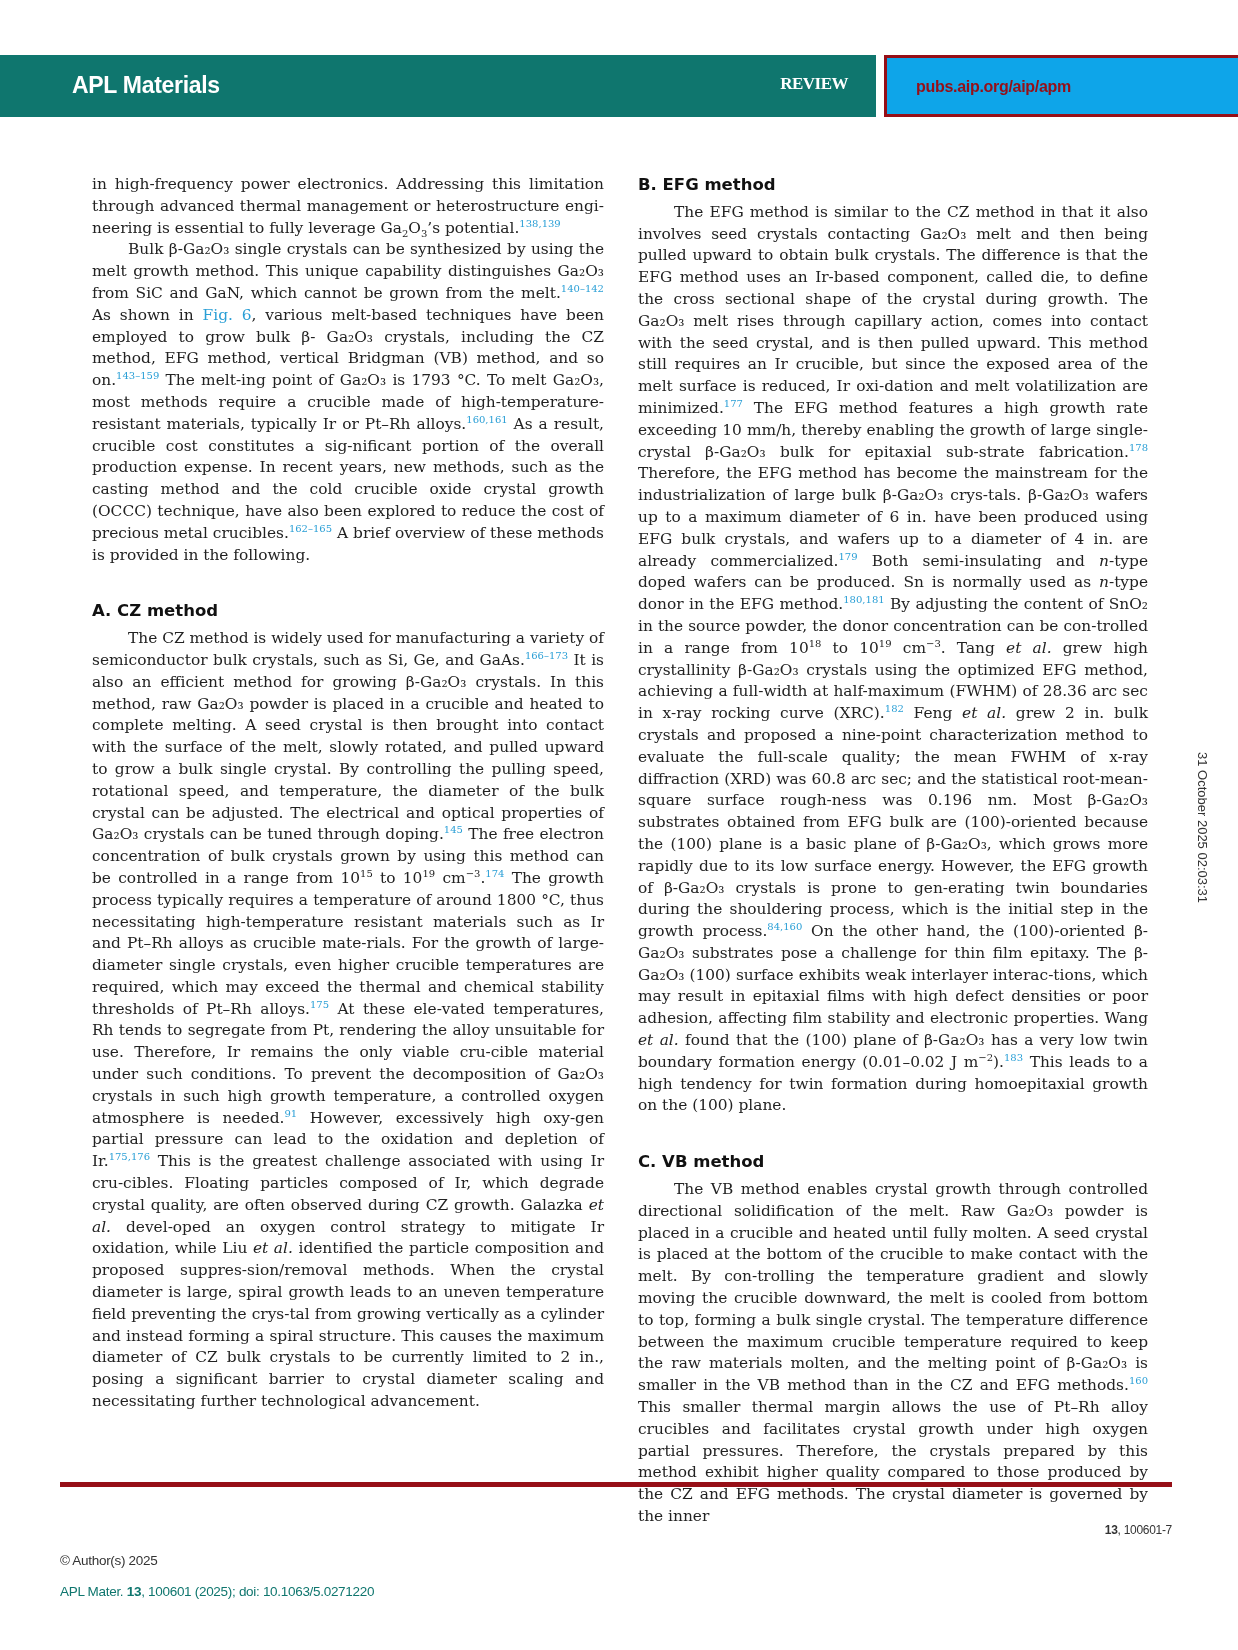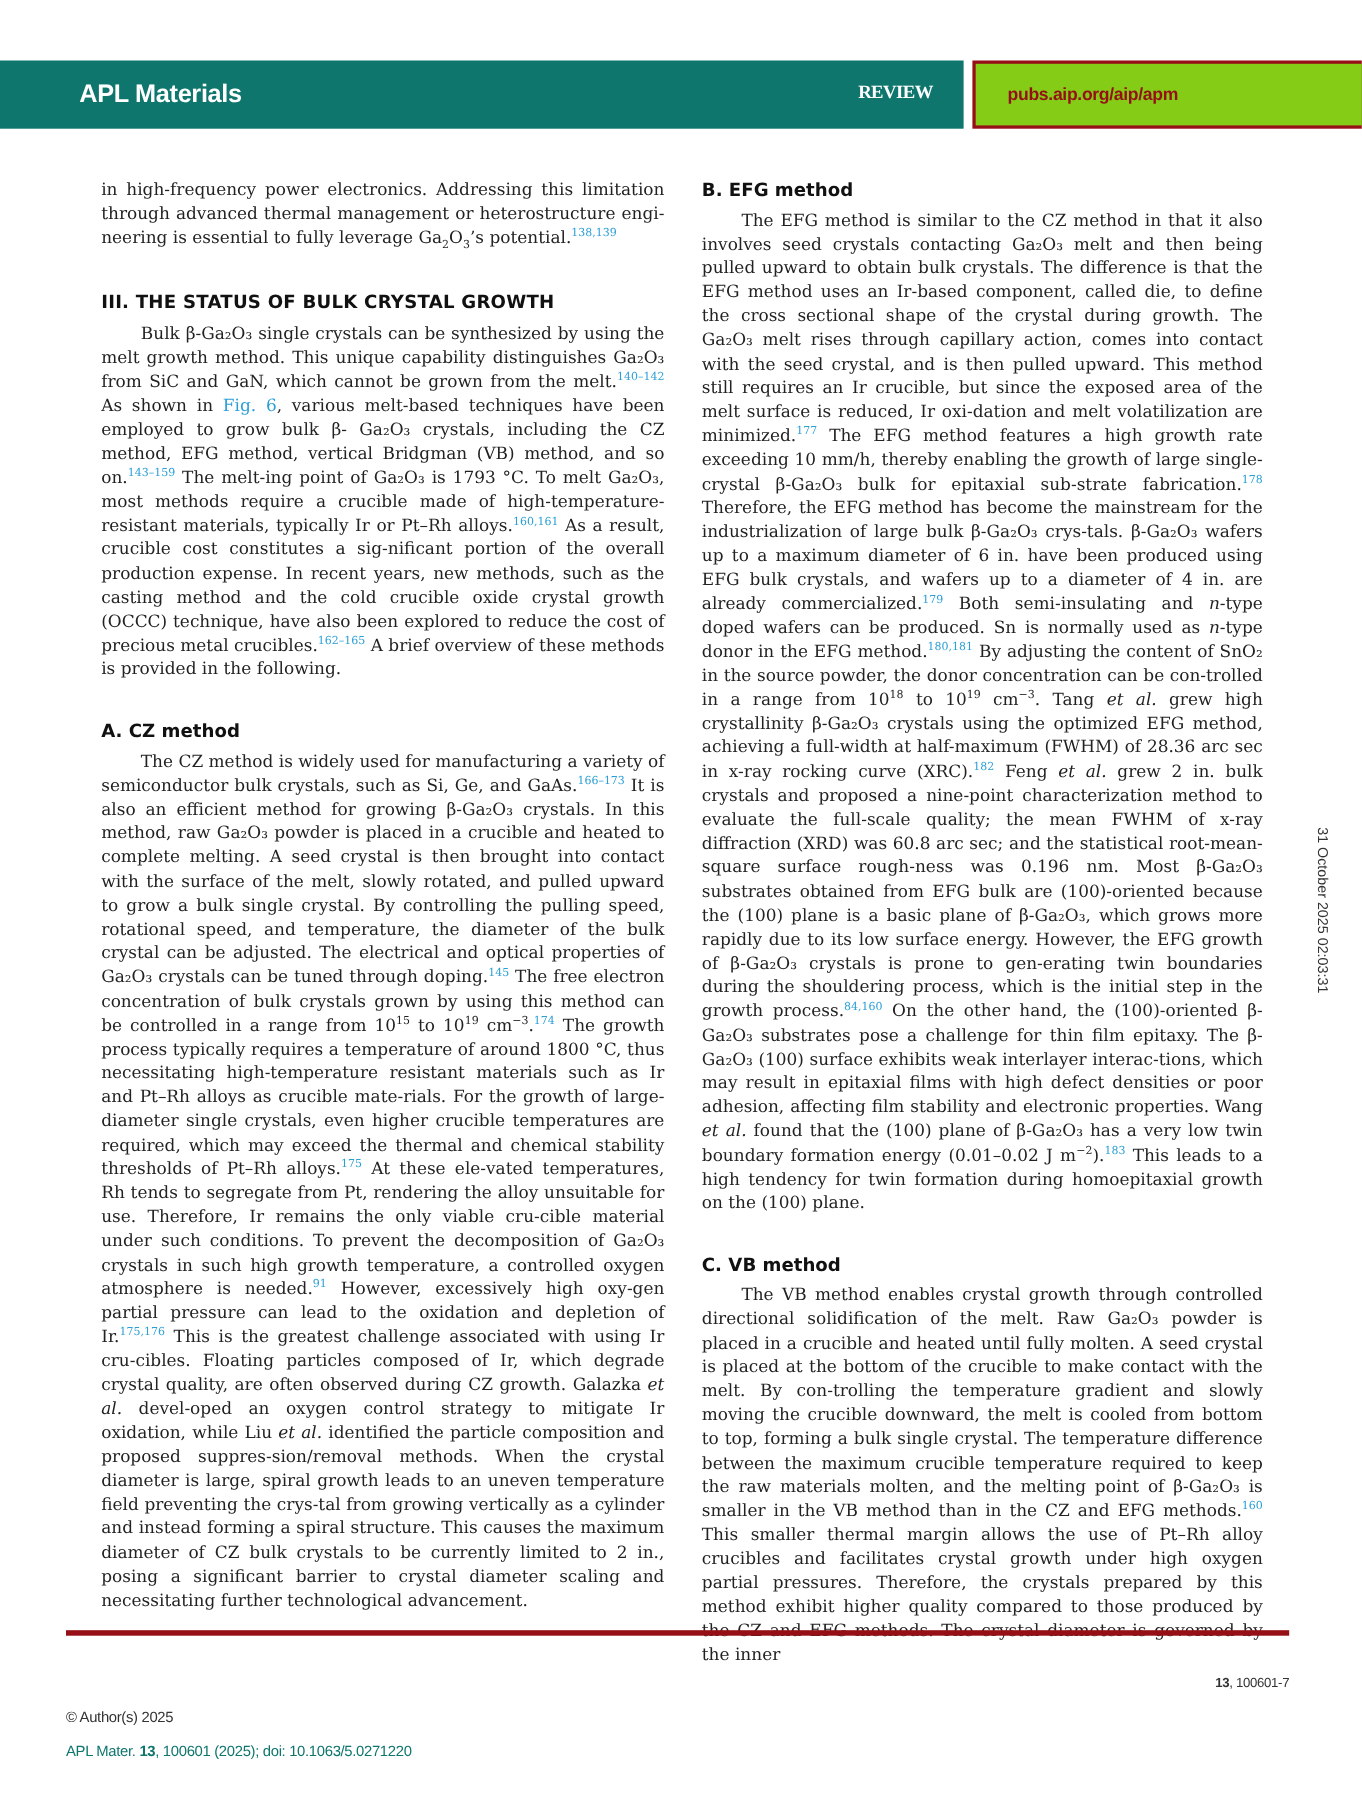--- a/index.html
+++ b/index.html
@@ -1,24 +1,24 @@
 <!DOCTYPE html>
 <html><head>
 <meta charset="utf-8">
 <style>
   html, body { margin: 0; padding: 0; background: #ffffff; }
   body { width: 1238px; height: 1650px; position: relative; overflow: hidden; font-family: "DejaVu Serif", serif; color: #222; }
   .header-bar { position: absolute; top: 55px; left: 0; width: 876px; height: 62px; background: #0f766e; }
   .journal-name { position: absolute; left: 72px; top: 17px; color: #fff; font-family: "Liberation Sans", sans-serif; font-weight: bold; font-size: 23px; letter-spacing: -0.3px; }
   .review-label { position: absolute; right: 28px; top: 19px; color: #fff; font-family: Liberation Serif, serif; font-weight: bold; font-size: 17px; letter-spacing: -0.5px; }
   .url-box { position: absolute; top: 55px; left: 884px; width: 354px; height: 62px; background: #960f17; }
-  .url-inner { position: absolute; left: 3px; top: 3px; right: 0; bottom: 3px; background: #84cc16; }
+  .url-inner { position: absolute; left: 3px; top: 3px; right: 0; bottom: 3px; background: #0ea5e9; }
   .url-text { position: absolute; left: 29px; top: 20px; color: #960f17; font-family: "Liberation Sans", sans-serif; font-weight: bold; font-size: 16px; letter-spacing: -0.3px; }
 
-  .col { position: absolute; top: 162px; width: 512px; font-size: 15.4px; line-height: 21.8px; text-align: justify; hyphens: manual; }
+  .col { position: absolute; top: 174px; width: 512px; font-size: 15.4px; line-height: 21.8px; text-align: justify; hyphens: manual; }
   .col-left { left: 92px; }
   .col-right { left: 638px; width: 510px; }
   .col p { margin: 0; }
   .col p.indent { text-indent: 36px; }
   .sup { color: #2a9fd6; font-size: 10px; vertical-align: super; line-height: 0; }
   .sub { font-size: 10px; vertical-align: sub; line-height: 0; }
   .supb { font-size: 10px; vertical-align: super; line-height: 0; }
   .link { color: #2a9fd6; }
   h2, h3 { font-family: "DejaVu Sans", sans-serif; font-weight: 600; margin: 0; color: #111; }
   h2 { font-size: 16.5px; margin-top: 37px; margin-bottom: 7px; letter-spacing: 0.2px; }
@@ -42,21 +42,20 @@
 </div>
 <div class="url-box">
   <div class="url-inner">
     <span class="url-text">pubs.aip.org/aip/apm</span>
   </div>
 </div>
 
 <div class="col col-left">
   <p><span>in high-frequency power electronics. Addressing this limitation through advanced thermal management or heterostructure engi-neering is essential to fully leverage Ga</span><span class="sub">2</span><span>O</span><span class="sub">3</span><span>’s potential.</span><span class="sup">138,139</span></p>
 
-  <h2>III. THE STATUS OF BULK CRYSTAL GROWTH</h2>
   <p class="indent"><span>Bulk β-Ga₂O₃ single crystals can be synthesized by using the melt growth method. This unique capability distinguishes Ga₂O₃ from SiC and GaN, which cannot be grown from the melt.</span><span class="sup">140–142</span><span> As shown in </span><span class="link">Fig. 6</span><span>, various melt-based techniques have been employed to grow bulk β- Ga₂O₃ crystals, including the CZ method, EFG method, vertical Bridgman (VB) method, and so on.</span><span class="sup">143–159</span><span> The melt-ing point of Ga₂O₃ is 1793 °C. To melt Ga₂O₃, most methods require a crucible made of high-temperature-resistant materials, typically Ir or Pt–Rh alloys.</span><span class="sup">160,161</span><span> As a result, crucible cost constitutes a sig-nificant portion of the overall production expense. In recent years, new methods, such as the casting method and the cold crucible oxide crystal growth (OCCC) technique, have also been explored to reduce the cost of precious metal crucibles.</span><span class="sup">162–165</span><span> A brief overview of these methods is provided in the following.</span></p>
 
   <h3>A. CZ method</h3>
   <p class="indent"><span>The CZ method is widely used for manufacturing a variety of semiconductor bulk crystals, such as Si, Ge, and GaAs.</span><span class="sup">166–173</span><span> It is also an efficient method for growing β-Ga₂O₃ crystals. In this method, raw Ga₂O₃ powder is placed in a crucible and heated to complete melting. A seed crystal is then brought into contact with the surface of the melt, slowly rotated, and pulled upward to grow a bulk single crystal. By controlling the pulling speed, rotational speed, and temperature, the diameter of the bulk crystal can be adjusted. The electrical and optical properties of Ga₂O₃ crystals can be tuned through doping.</span><span class="sup">145</span><span> The free electron concentration of bulk crystals grown by using this method can be controlled in a range from 10</span><span class="supb">15</span><span> to 10</span><span class="supb">19</span><span> cm</span><span class="supb">−3</span><span>.</span><span class="sup">174</span><span> The growth process typically requires a temperature of around 1800 °C, thus necessitating high-temperature resistant materials such as Ir and Pt–Rh alloys as crucible mate-rials. For the growth of large-diameter single crystals, even higher crucible temperatures are required, which may exceed the thermal and chemical stability thresholds of Pt–Rh alloys.</span><span class="sup">175</span><span> At these ele-vated temperatures, Rh tends to segregate from Pt, rendering the alloy unsuitable for use. Therefore, Ir remains the only viable cru-cible material under such conditions. To prevent the decomposition of Ga₂O₃ crystals in such high growth temperature, a controlled oxygen atmosphere is needed.</span><span class="sup">91</span><span> However, excessively high oxy-gen partial pressure can lead to the oxidation and depletion of Ir.</span><span class="sup">175,176</span><span> This is the greatest challenge associated with using Ir cru-cibles. Floating particles composed of Ir, which degrade crystal quality, are often observed during CZ growth. Galazka </span><i>et al.</i><span> devel-oped an oxygen control strategy to mitigate Ir oxidation, while Liu </span><i>et al.</i><span> identified the particle composition and proposed suppres-sion/removal methods. When the crystal diameter is large, spiral growth leads to an uneven temperature field preventing the crys-tal from growing vertically as a cylinder and instead forming a spiral structure. This causes the maximum diameter of CZ bulk crystals to be currently limited to 2 in., posing a significant barrier to crystal diameter scaling and necessitating further technological advancement.</span></p>
 </div>
 
 <div class="col col-right">
   <h3 class="first">B. EFG method</h3>
   <p class="indent"><span>The EFG method is similar to the CZ method in that it also involves seed crystals contacting Ga₂O₃ melt and then being pulled upward to obtain bulk crystals. The difference is that the EFG method uses an Ir-based component, called die, to define the cross sectional shape of the crystal during growth. The Ga₂O₃ melt rises through capillary action, comes into contact with the seed crystal, and is then pulled upward. This method still requires an Ir crucible, but since the exposed area of the melt surface is reduced, Ir oxi-dation and melt volatilization are minimized.</span><span class="sup">177</span><span> The EFG method features a high growth rate exceeding 10 mm/h, thereby enabling the growth of large single-crystal β-Ga₂O₃ bulk for epitaxial sub-strate fabrication.</span><span class="sup">178</span><span> Therefore, the EFG method has become the mainstream for the industrialization of large bulk β-Ga₂O₃ crys-tals. β-Ga₂O₃ wafers up to a maximum diameter of 6 in. have been produced using EFG bulk crystals, and wafers up to a diameter of 4 in. are already commercialized.</span><span class="sup">179</span><span> Both semi-insulating and </span><i>n</i><span>-type doped wafers can be produced. Sn is normally used as </span><i>n</i><span>-type donor in the EFG method.</span><span class="sup">180,181</span><span> By adjusting the content of SnO₂ in the source powder, the donor concentration can be con-trolled in a range from 10</span><span class="supb">18</span><span> to 10</span><span class="supb">19</span><span> cm</span><span class="supb">−3</span><span>. Tang </span><i>et al.</i><span> grew high crystallinity β-Ga₂O₃ crystals using the optimized EFG method, achieving a full-width at half-maximum (FWHM) of 28.36 arc sec in x-ray rocking curve (XRC).</span><span class="sup">182</span><span> Feng </span><i>et al.</i><span> grew 2 in. bulk crystals and proposed a nine-point characterization method to evaluate the full-scale quality; the mean FWHM of x-ray diffraction (XRD) was 60.8 arc sec; and the statistical root-mean-square surface rough-ness was 0.196 nm. Most β-Ga₂O₃ substrates obtained from EFG bulk are (100)-oriented because the (100) plane is a basic plane of β-Ga₂O₃, which grows more rapidly due to its low surface energy. However, the EFG growth of β-Ga₂O₃ crystals is prone to gen-erating twin boundaries during the shouldering process, which is the initial step in the growth process.</span><span class="sup">84,160</span><span> On the other hand, the (100)-oriented β-Ga₂O₃ substrates pose a challenge for thin film epitaxy. The β-Ga₂O₃ (100) surface exhibits weak interlayer interac-tions, which may result in epitaxial films with high defect densities or poor adhesion, affecting film stability and electronic properties. Wang </span><i>et al.</i><span> found that the (100) plane of β-Ga₂O₃ has a very low twin boundary formation energy (0.01–0.02 J m</span><span class="supb">−2</span><span>).</span><span class="sup">183</span><span> This leads to a high tendency for twin formation during homoepitaxial growth on the (100) plane.</span></p>
 

